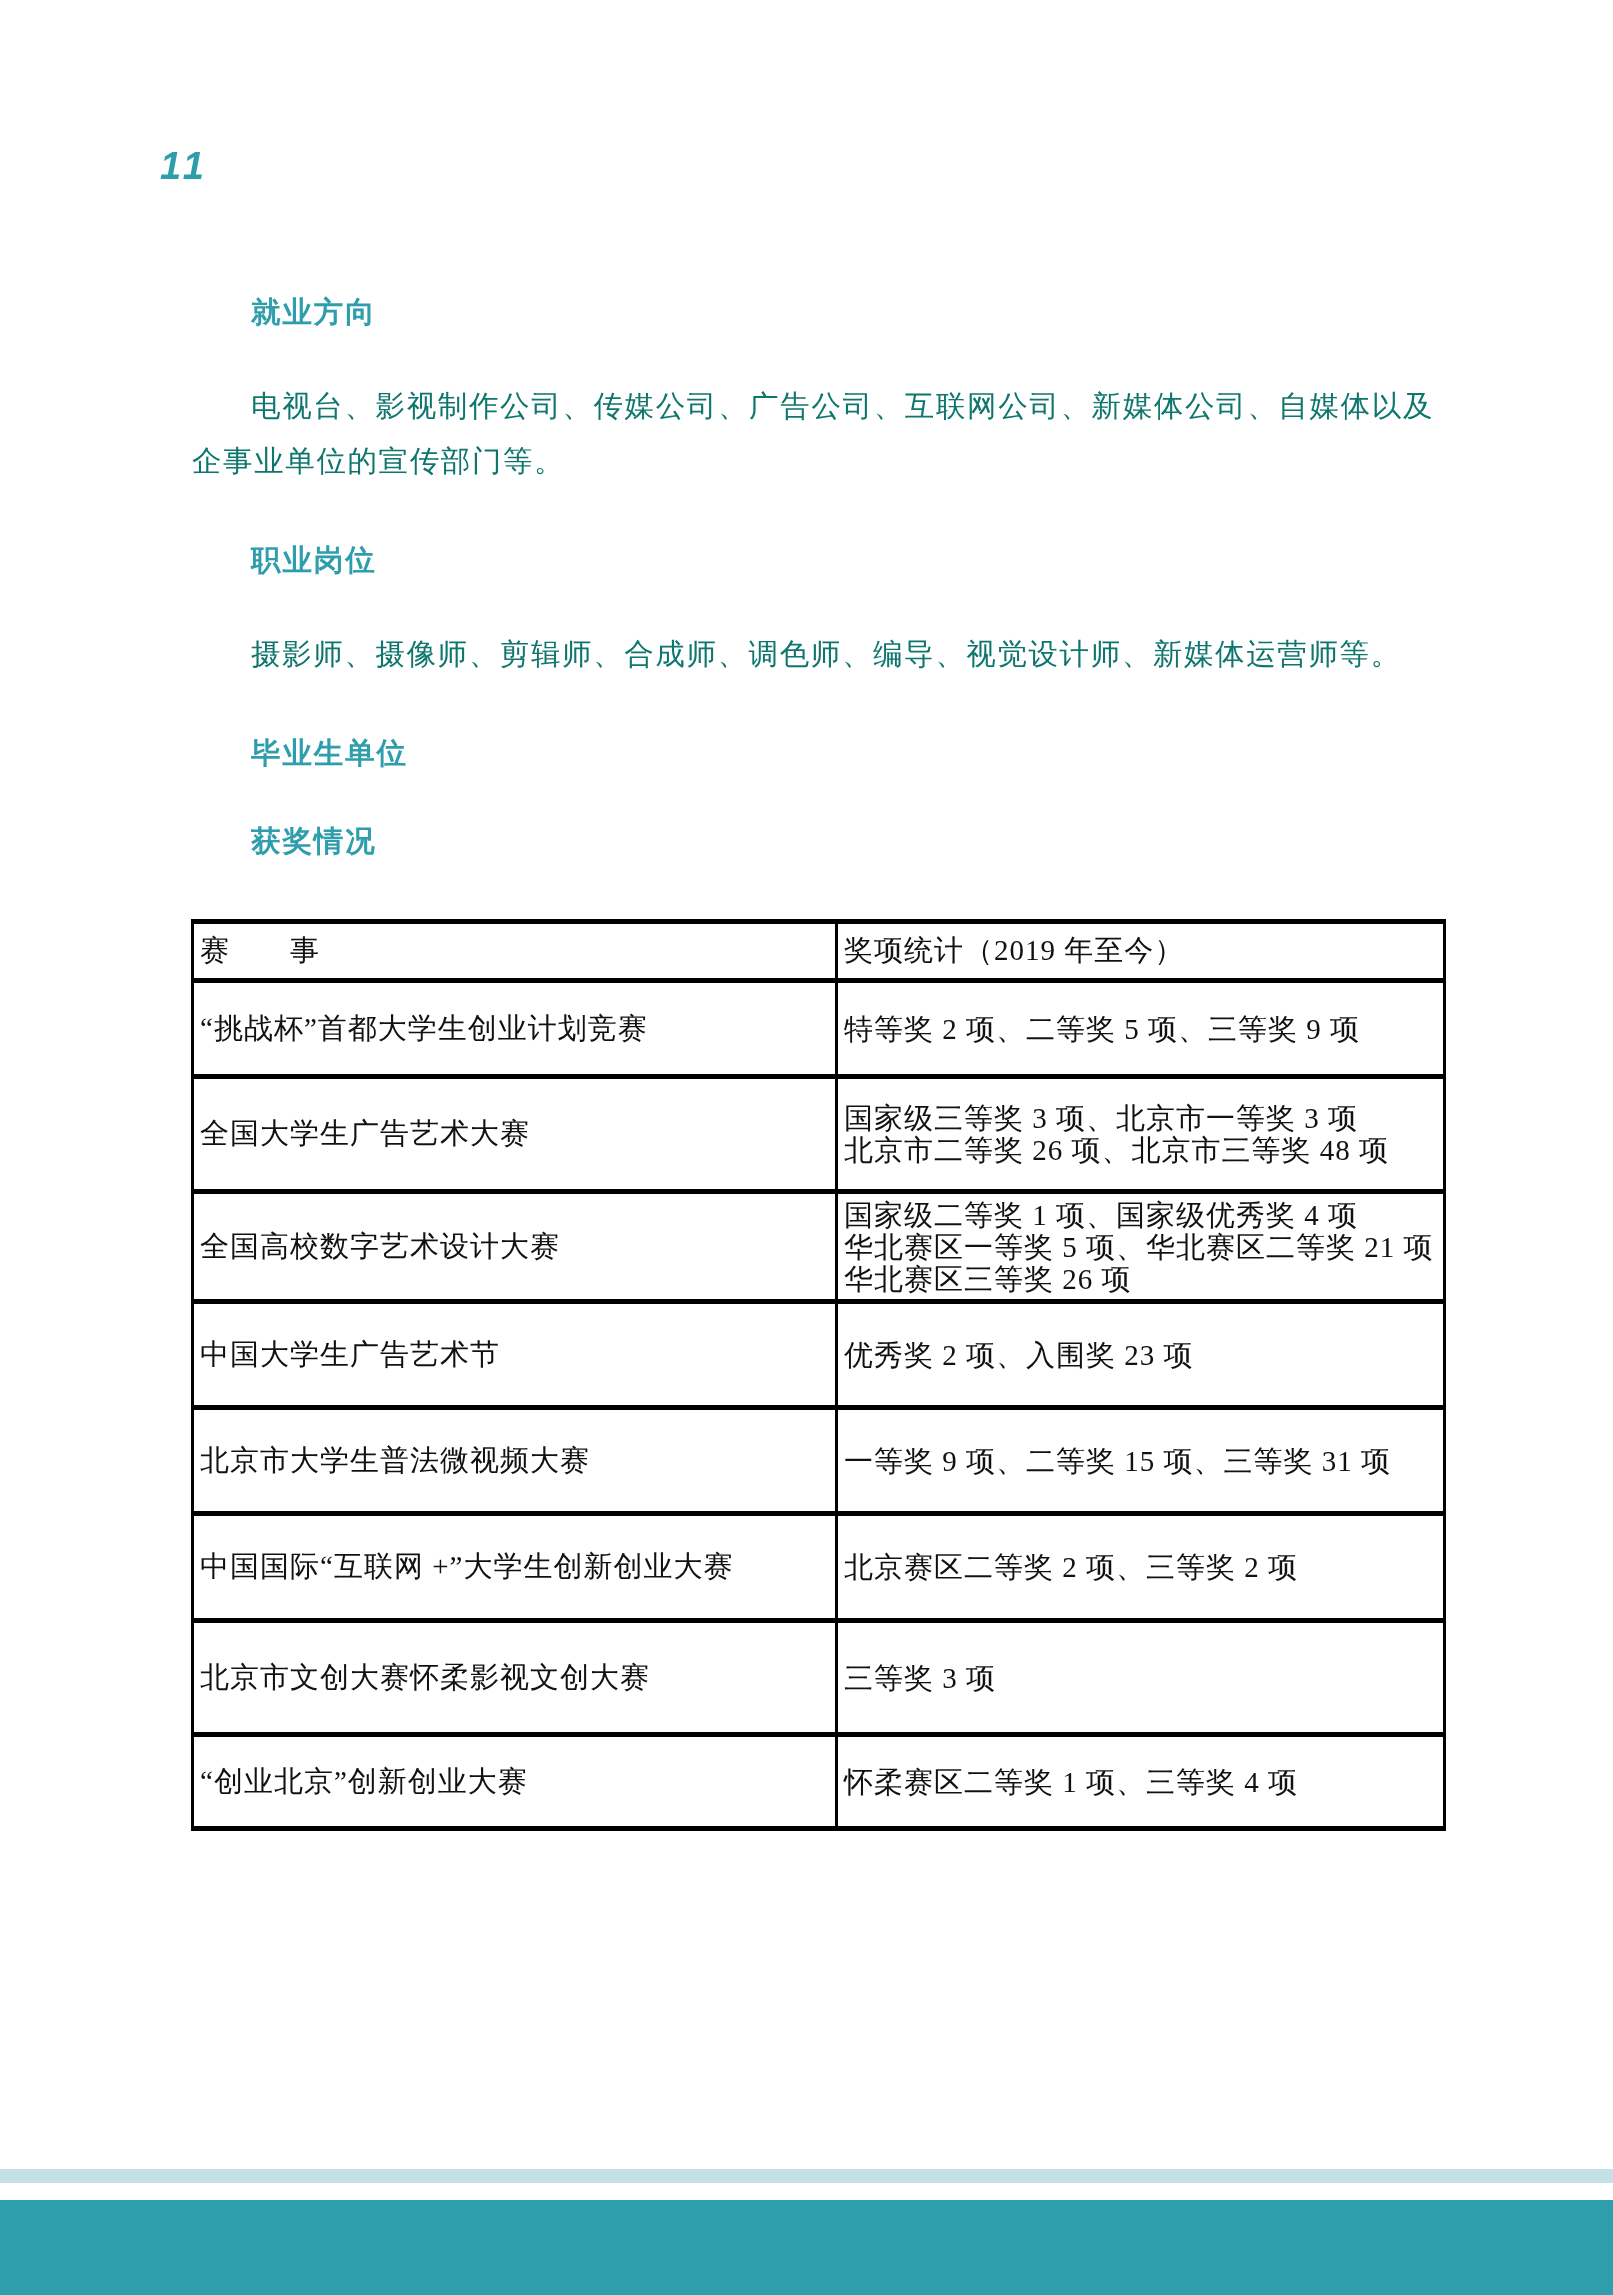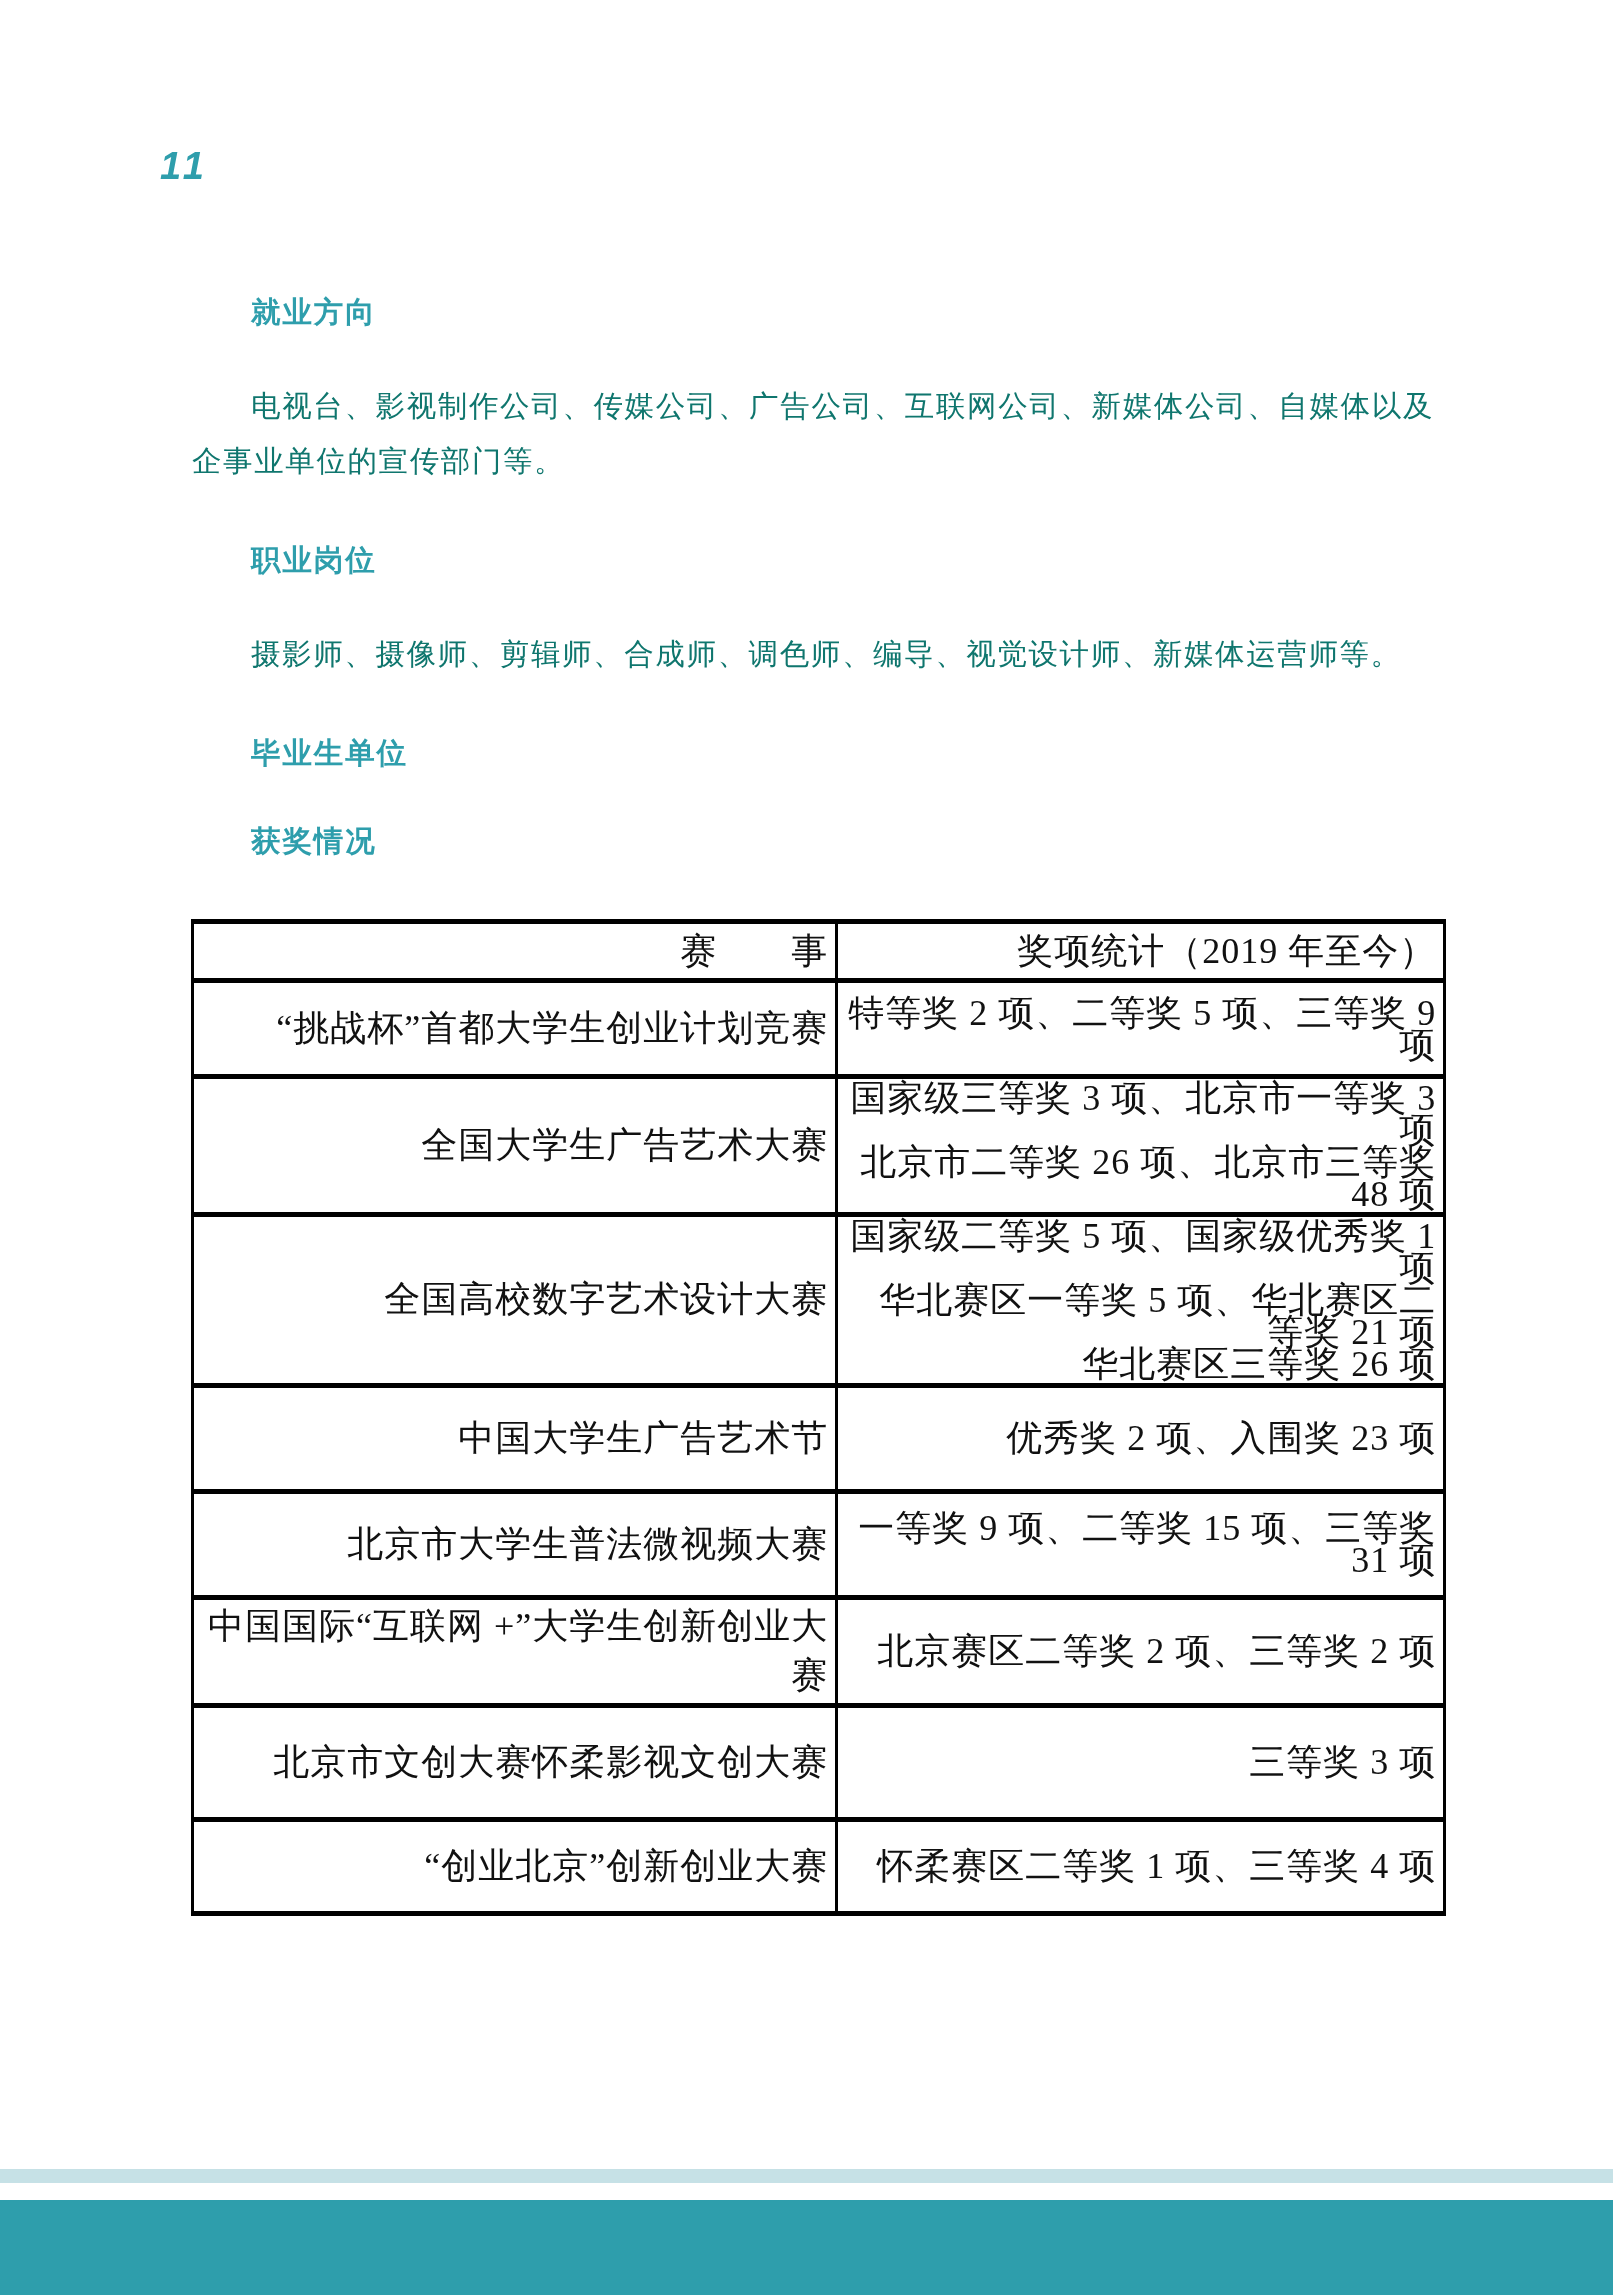--- a/index.html
+++ b/index.html
@@ -58,24 +58,24 @@
     margin-left: -1.3px;
     width: 1252px;
     border-collapse: collapse;
     table-layout: fixed;
   }
   table.awards th, table.awards td {
     border-left: 3.2px solid #000;
     border-right: 3.2px solid #000;
     border-top: 5.8px solid #000;
     border-bottom: 5.8px solid #000;
-    text-align: right;
+    text-align: left;
     vertical-align: middle;
     font-weight: normal;
-    font-size: 36px;
+    font-size: 29px;
     letter-spacing: 1px;
     padding: 2.6px 6.4px;
   }
   col.c-competition { width: 644px; }
   col.c-awards { width: 608px; }
 
   tr.hdr-row { height: 59px; }
   tbody tr:nth-child(1) { height: 96px; }
   tbody tr:nth-child(2) { height: 115px; }
   tbody tr:nth-child(3) { height: 110px; }
@@ -142,21 +142,21 @@
       <tr>
         <td>全国大学生广告艺术大赛</td>
         <td>
           <div class="award-line">国家级三等奖 3 项、北京市一等奖 3 项</div>
           <div class="award-line">北京市二等奖 26 项、北京市三等奖 48 项</div>
         </td>
       </tr>
       <tr>
         <td>全国高校数字艺术设计大赛</td>
         <td>
-          <div class="award-line">国家级二等奖 5 项、国家级优秀奖 1 项</div>
+          <div class="award-line">国家级二等奖 1 项、国家级优秀奖 4 项</div>
           <div class="award-line">华北赛区一等奖 5 项、华北赛区二等奖 21 项</div>
           <div class="award-line">华北赛区三等奖 26 项</div>
         </td>
       </tr>
       <tr>
         <td>中国大学生广告艺术节</td>
         <td>
           <div class="award-line">优秀奖 2 项、入围奖 23 项</div>
         </td>
       </tr>

